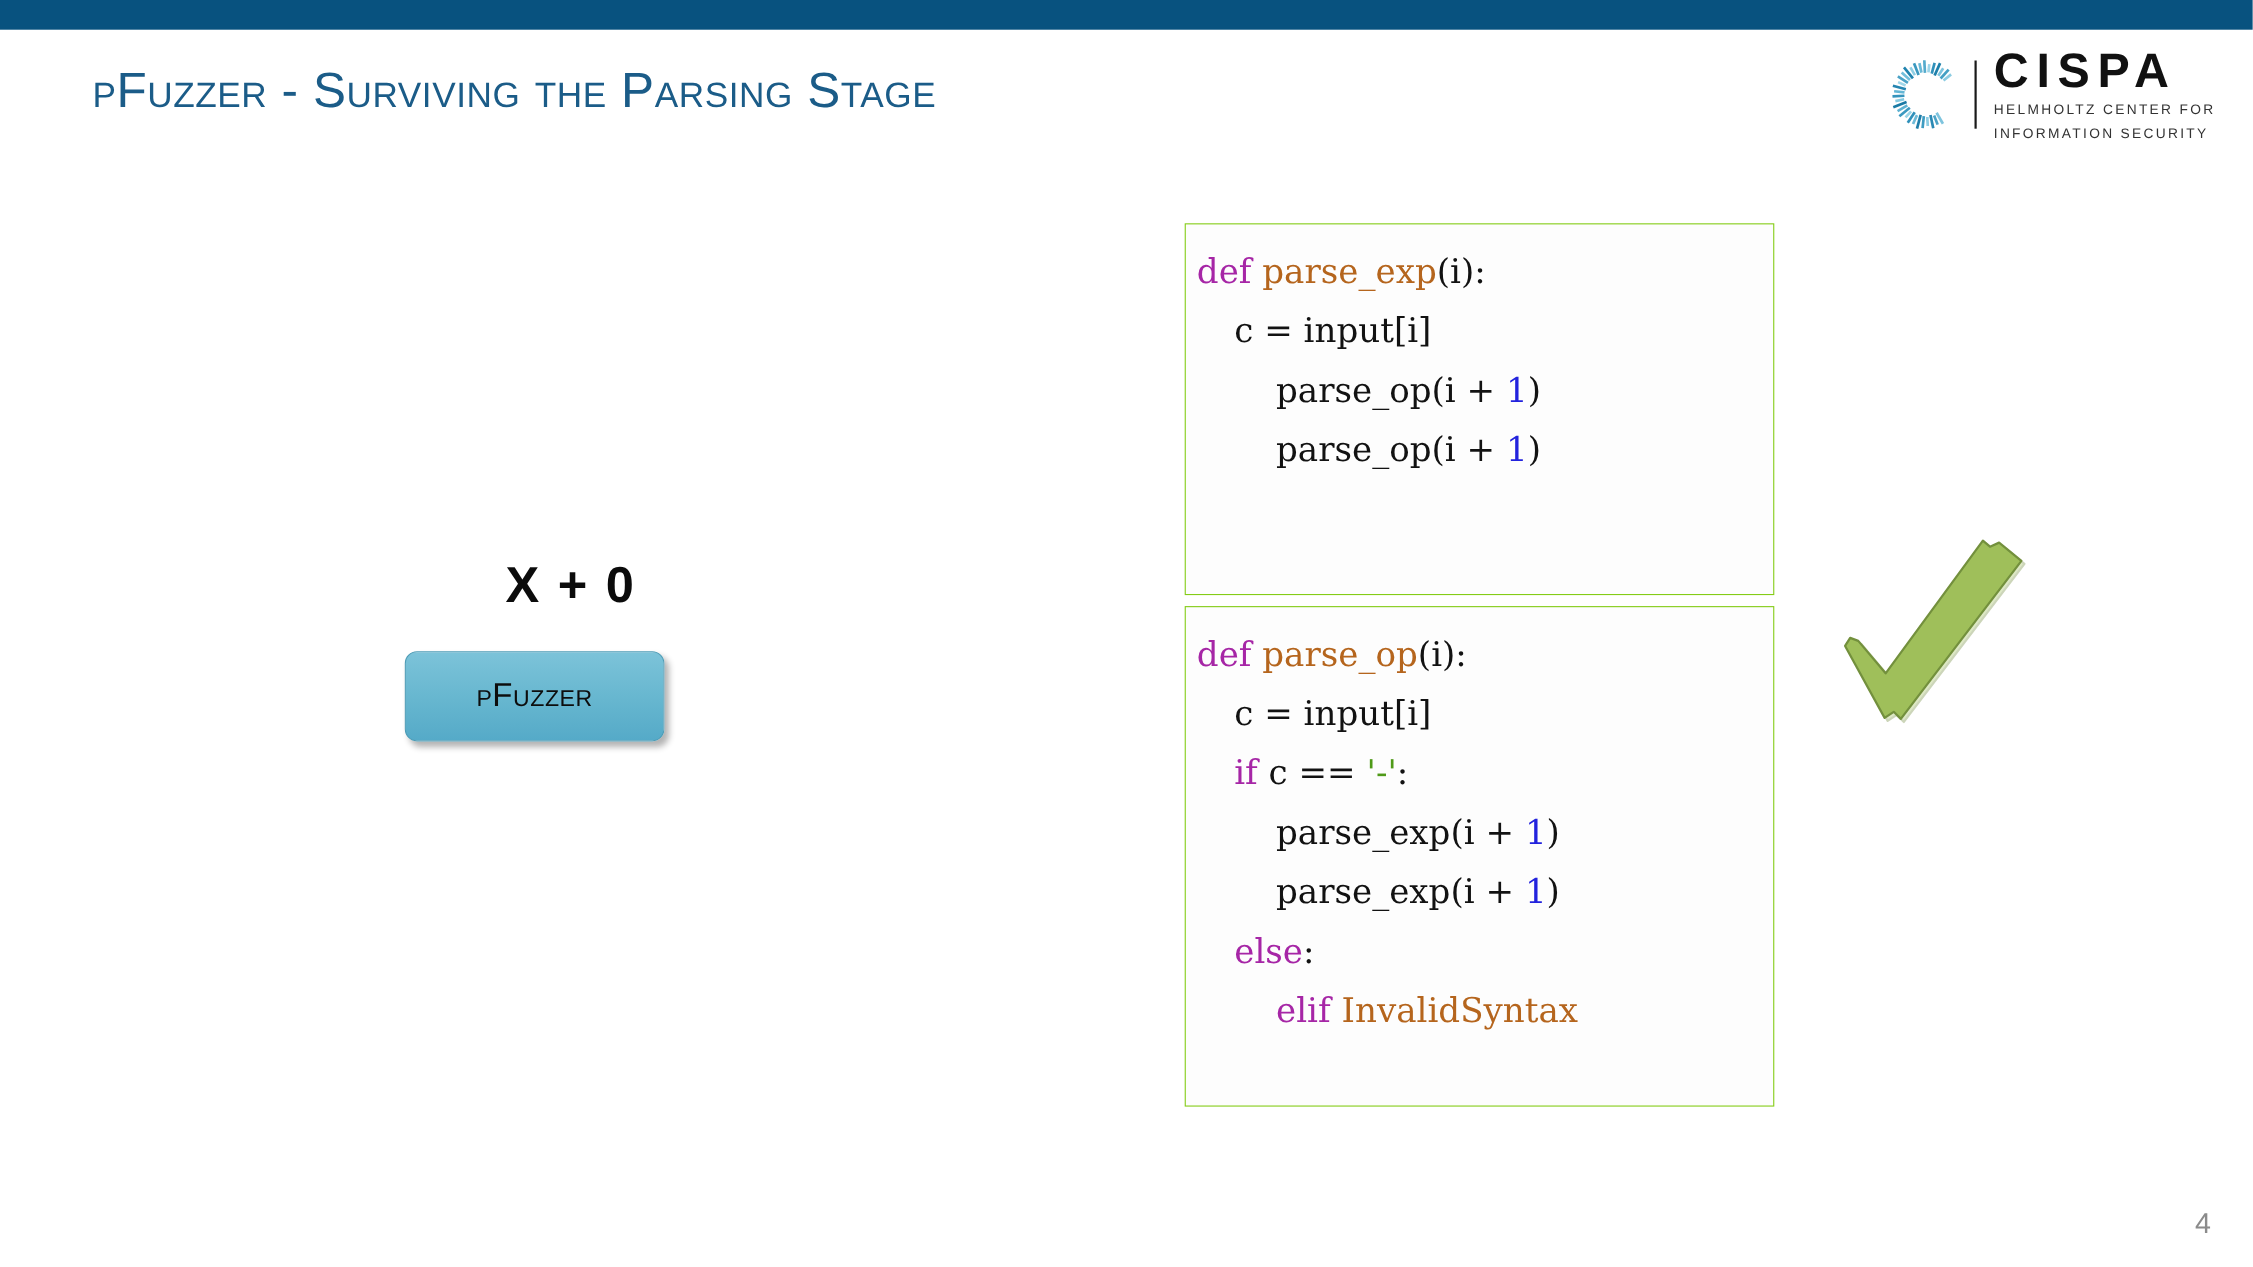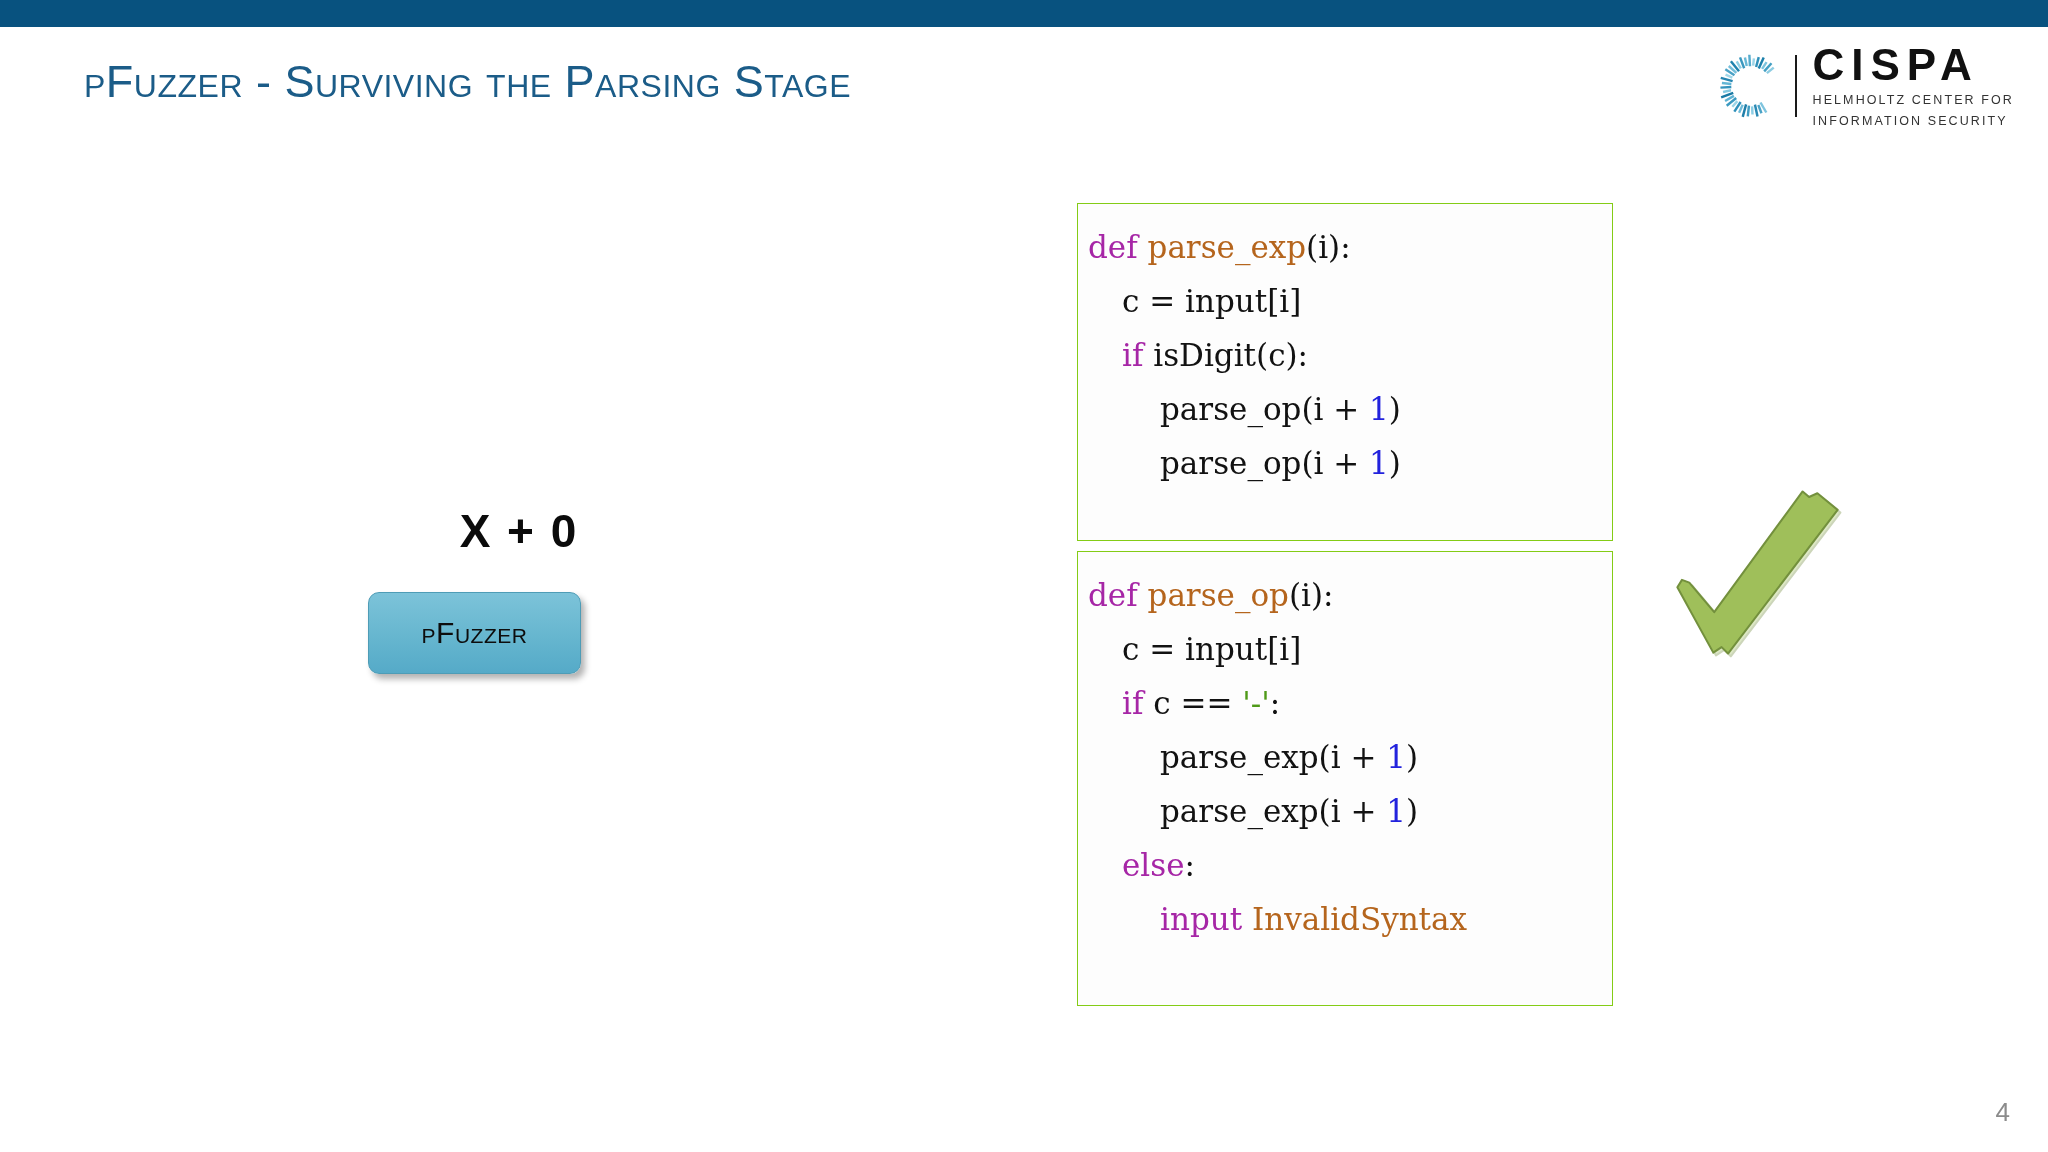--- a/index.html
+++ b/index.html
@@ -85,21 +85,21 @@
     text-align: center;
     font-size: 46px;
     font-weight: bold;
     color: #0b0b0b;
     letter-spacing: 2px;
   }
   .tool-button {
     position: absolute;
     left: 368px;
     top: 592px;
-    width: 213px;
+    width: 236px;
     height: 82px;
     border-radius: 11px;
     border: 1px solid #4e9cb6;
     background: linear-gradient(180deg, #7cc3d9 0%, #66b6cf 55%, #55aac8 100%);
     box-shadow: 4px 5px 6px rgba(0,0,0,0.30);
     display: flex;
     align-items: center;
     justify-content: center;
     box-sizing: border-box;
   }
@@ -266,32 +266,31 @@
 
 <div class="input-string">X + 0</div>
 
 <div class="tool-button">
   <span class="tool-button-label">pFuzzer</span>
 </div>
 
 <div class="code-block" id="code-block-exp">
     <div class="code-line "><span class="kw">def </span><span class="fn">parse_exp</span><span>(i):</span></div>
     <div class="code-line ind1"><span>c = input[i]</span></div>
-    <div class="code-line ind1"><span class="kw">if </span><span>isDigit(c):</span></div>
     <div class="code-line ind2"><span>parse_op(i + </span><span class="num">1</span><span>)</span></div>
     <div class="code-line ind2"><span>parse_op(i + </span><span class="num">1</span><span>)</span></div>
   </div>
 <div class="code-block" id="code-block-op">
     <div class="code-line "><span class="kw">def </span><span class="fn">parse_op</span><span>(i):</span></div>
     <div class="code-line ind1"><span>c = input[i]</span></div>
     <div class="code-line ind1"><span class="kw">if </span><span>c == </span><span class="str">'-'</span><span>:</span></div>
     <div class="code-line ind2"><span>parse_exp(i + </span><span class="num">1</span><span>)</span></div>
     <div class="code-line ind2"><span>parse_exp(i + </span><span class="num">1</span><span>)</span></div>
     <div class="code-line ind1"><span class="kw">else</span><span>:</span></div>
-    <div class="code-line ind2"><span class="kw">input </span><span class="cls">InvalidSyntax</span></div>
+    <div class="code-line ind2"><span class="kw">elif </span><span class="cls">InvalidSyntax</span></div>
   </div>
 
 <svg class="check-mark" viewBox="0 0 100 95">
   <path d="M 6.5 55.5 L 9 51.5 L 13 53 L 26.5 69 L 74.5 3.5 L 78 6.5 L 82.5 4.5 L 93.5 13.5
            L 34 91.5 L 30.5 88 L 26 91 Z" fill="#9fbf5a" stroke="#6f8a3a" stroke-width="1.1" stroke-linejoin="round" transform="translate(1.5,1.5)" opacity="0.35"></path>
   <path d="M 6.5 55.5 L 9 51.5 L 13 53 L 26.5 69 L 74.5 3.5 L 78 6.5 L 82.5 4.5 L 93.5 13.5
            L 34 91.5 L 30.5 88 L 26 91 Z" fill="#9fbf5a" stroke="#73903d" stroke-width="1.1" stroke-linejoin="round"></path>
 </svg>
 
 <div class="page-number">4</div>

